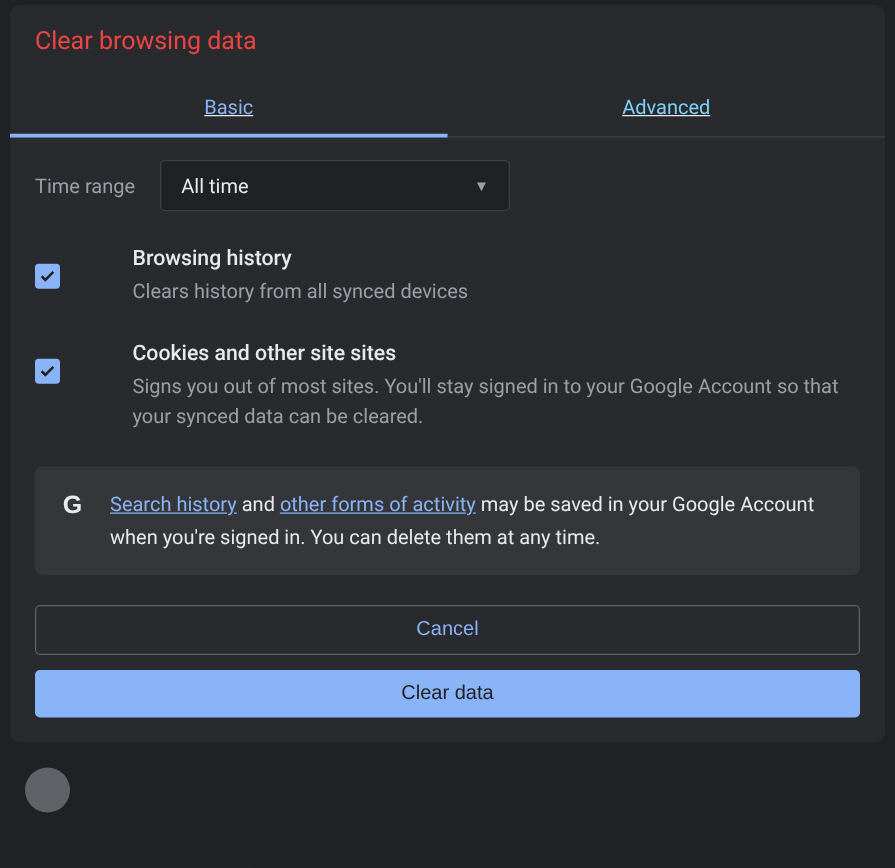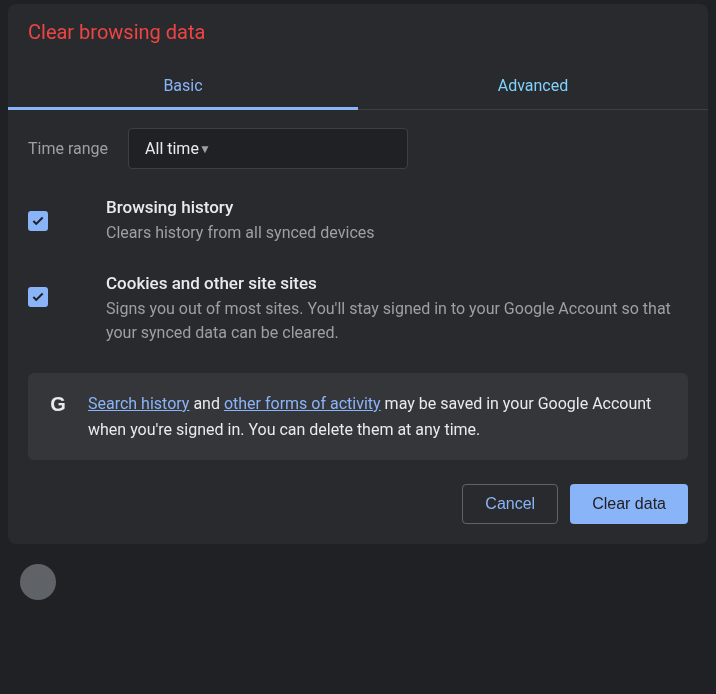--- a/index.html
+++ b/index.html
@@ -25,20 +25,21 @@
     .dialog-title {
       font-size: 20px;
       font-weight: 400;
       color: #ef4444;
       padding: 16px 20px 0;
     }
     .tabs {
       display: flex;
       border-bottom: 1px solid #3c4043;
       margin-top: 18px;
+      text-decoration: underline;
     }
     .tab {
       flex: 1;
       text-align: center;
       padding: 14px 0;
       font-size: 16px;
       cursor: pointer;
       color: #7dd3fc;
       position: relative;
     }
@@ -67,20 +68,21 @@
       color: #9aa0a6;
       font-size: 16px;
     }
     .select {
       background: #202124;
       border: 1px solid #3c4043;
       border-radius: 4px;
       padding: 10px 16px;
       width: 280px;
       display: flex;
+      justify-content: space-between;
       align-items: center;
       cursor: pointer;
     }
     .select-value {
       color: #e8eaed;
       font-size: 16px;
     }
     .select-arrow {
       color: #9aa0a6;
       font-size: 12px;
@@ -149,20 +151,21 @@
     .link {
       color: #8ab4f8;
       text-decoration: underline;
       cursor: pointer;
     }
     .button-row {
       display: flex;
       justify-content: flex-end;
       gap: 12px;
       padding: 0 20px;
+      flex-direction: column;
     }
     .btn {
       padding: 10px 22px;
       font-size: 16px;
       border-radius: 4px;
       cursor: pointer;
       border: none;
     }
     .btn-cancel {
       background: transparent;

